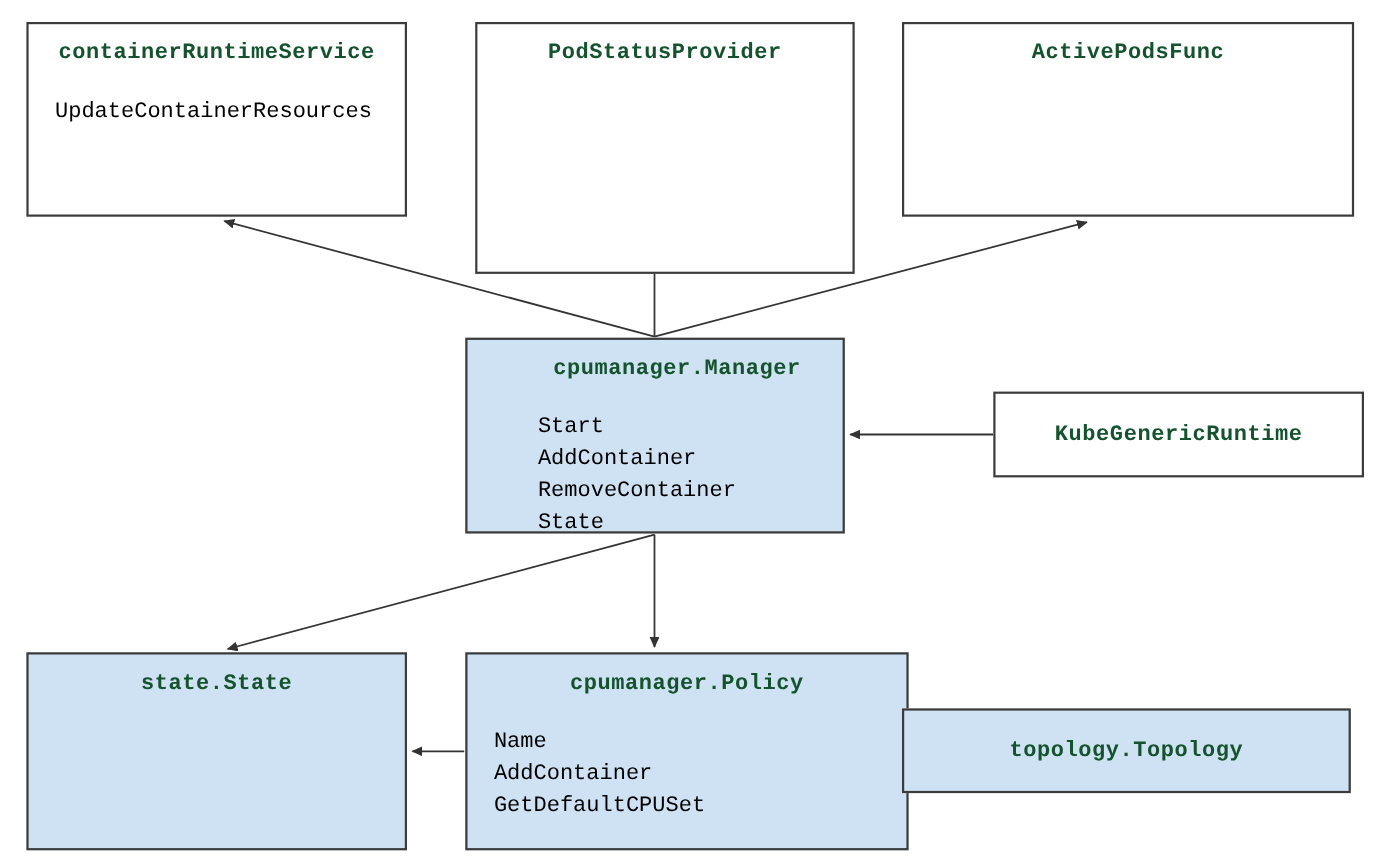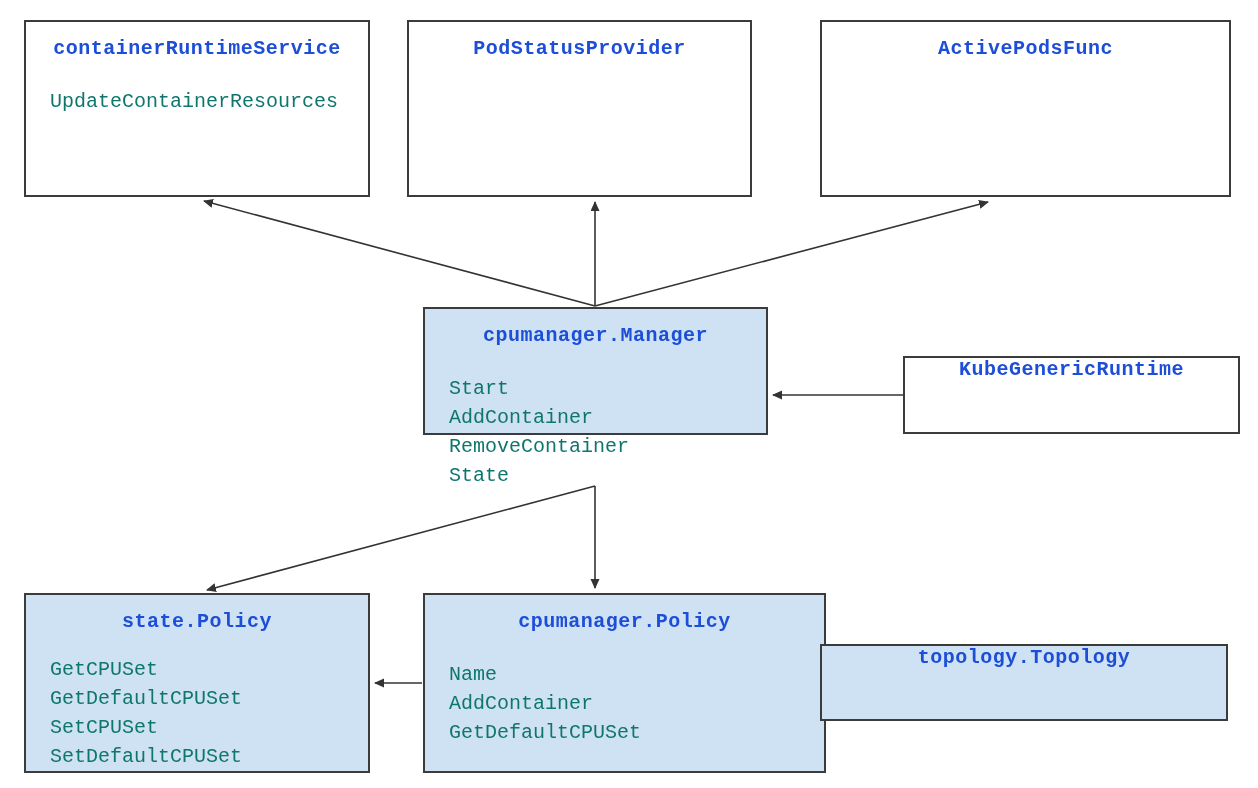--- a/index.html
+++ b/index.html
@@ -19,35 +19,35 @@
   }
   .node {
     position: absolute;
     border: 2px solid #3b3b3b;
     background: #ffffff;
     box-sizing: border-box;
   }
   .node.blue { background: #cfe2f3; }
   .node-title {
     font-weight: bold;
-    color: #1d4ed8;
+    color: #14532d;
     font-size: 20px;
     text-align: center;
     padding-top: 15px;
     letter-spacing: 0.5px;
   }
   .node-methods {
     font-size: 20px;
-    color: #0f766e;
+    color: #000000;
     white-space: pre-line;
     line-height: 29px;
     padding: 27px 0 0 24px;
     text-align: left;
   }
-  .node.center-title { display: flex; align-items: flex-start; justify-content: center; }
+  .node.center-title { display: flex; align-items: center; justify-content: center; }
   .node.center-title .node-title { padding-top: 0; }
 </style>
 </head>
 <body>
 
 <div class="canvas">
 
   <svg class="edges-layer" width="1258" height="788" viewBox="0 0 1258 788" xmlns="http://www.w3.org/2000/svg">
     <defs>
       <marker id="arrow" markerWidth="12" markerHeight="10" refX="9" refY="4.5" orient="auto" markerUnits="userSpaceOnUse">
@@ -62,46 +62,42 @@
     <line x1="595" y1="486" x2="595" y2="588" stroke="#333333" stroke-width="1.6" marker-end="url(#arrow)"></line>
     <line x1="422" y1="683" x2="375" y2="683" stroke="#333333" stroke-width="1.6" marker-end="url(#arrow)"></line>
     <line x1="769" y1="683" x2="815" y2="683" stroke="#333333" stroke-width="1.6" marker-end="url(#arrow)"></line>
   </svg>
 
   <div class="node" style="left:24px; top:20px; width:346px; height:177px;">
     <div class="node-title">containerRuntimeService</div>
     <div class="node-methods">UpdateContainerResources</div>
   </div>
 
-  <div class="node" style="left:407px; top:20px; width:345px; height:177px;">
+  <div class="node" style="left:432px; top:20px; width:345px; height:229px;">
     <div class="node-title">PodStatusProvider</div>
   </div>
 
   <div class="node" style="left:820px; top:20px; width:411px; height:177px;">
     <div class="node-title">ActivePodsFunc</div>
   </div>
 
-  <div class="node blue" style="left:423px; top:307px; width:345px; height:128px;">
+  <div class="node blue" style="left:423px; top:307px; width:345px; height:178px;padding-left:40px;">
     <div class="node-title">cpumanager.Manager</div>
     <div class="node-methods">Start
 AddContainer
 RemoveContainer
 State</div>
   </div>
 
   <div class="node center-title" style="left:903px; top:356px; width:337px; height:78px;">
     <div class="node-title">KubeGenericRuntime</div>
   </div>
 
   <div class="node blue" style="left:24px; top:593px; width:346px; height:180px;">
-    <div class="node-title">state.Policy</div>
-    <div class="node-methods" style="padding-top:22px; line-height:29px;">GetCPUSet
-GetDefaultCPUSet
-SetCPUSet
-SetDefaultCPUSet</div>
+    <div class="node-title">state.State</div>
   </div>
 
   <div class="node blue" style="left:423px; top:593px; width:403px; height:180px;">
     <div class="node-title">cpumanager.Policy</div>
     <div class="node-methods">Name
 AddContainer
 GetDefaultCPUSet</div>
   </div>
 
   <div class="node blue center-title" style="left:820px; top:644px; width:408px; height:77px;">

